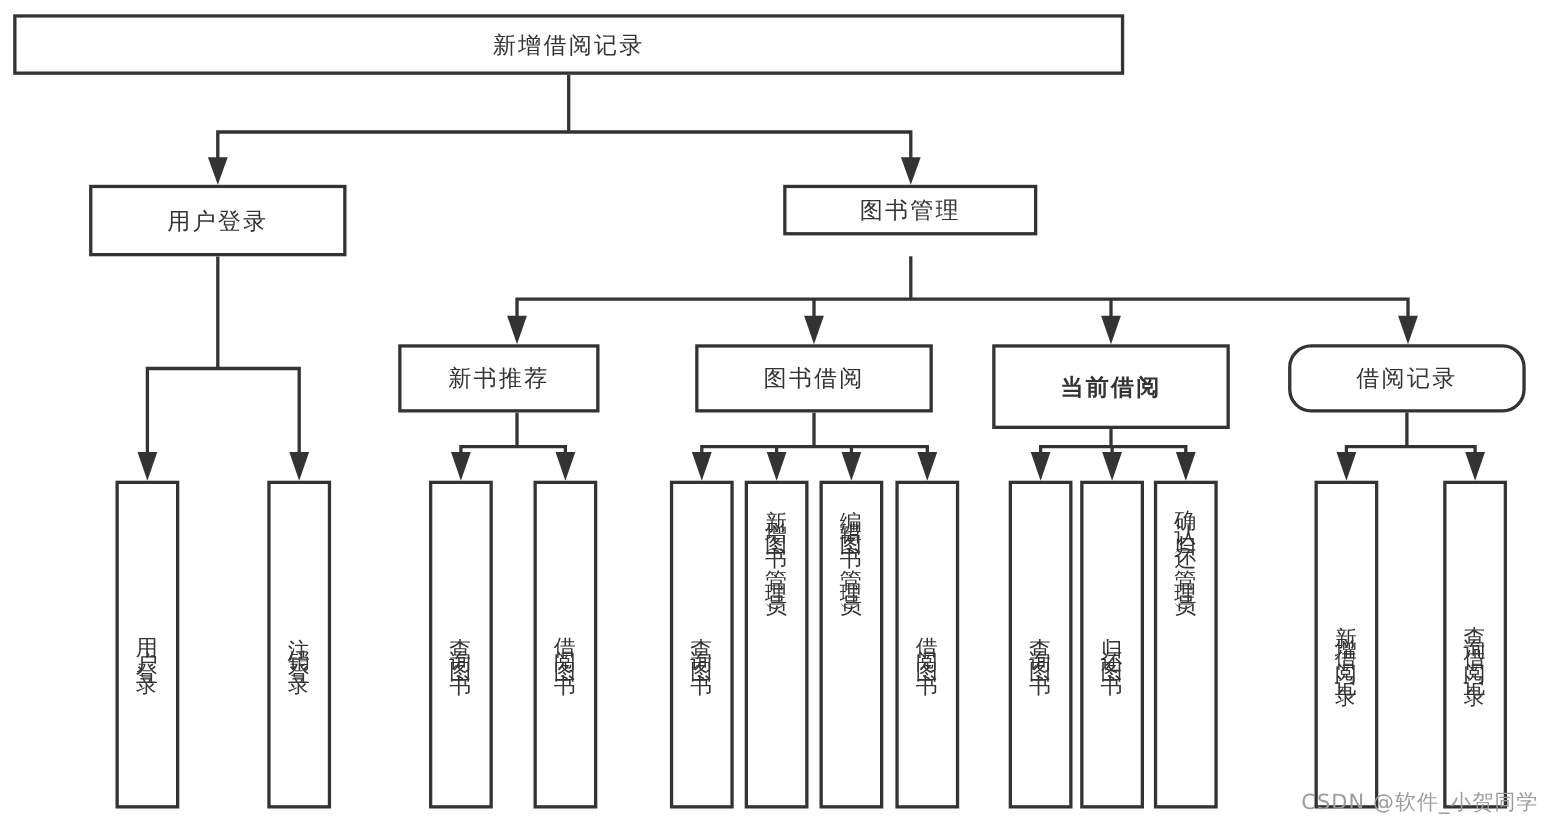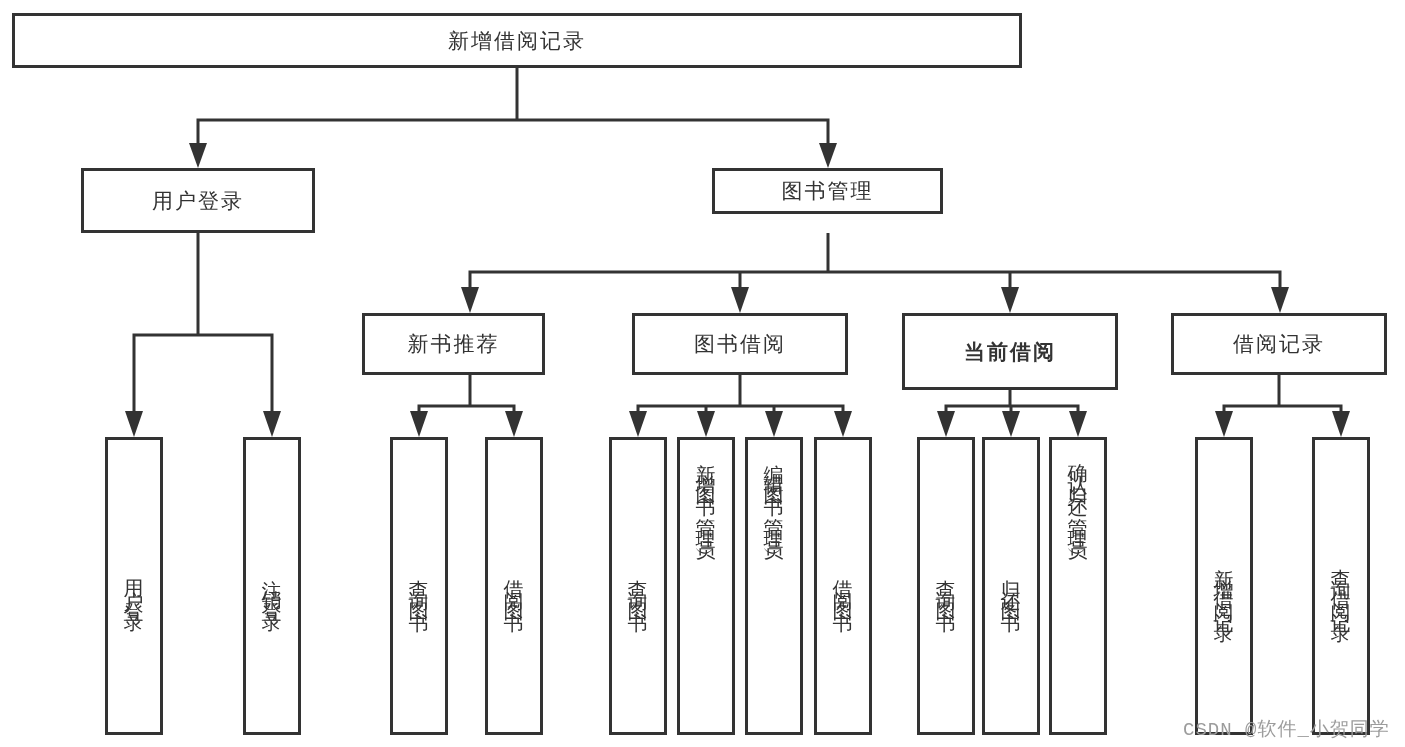--- a/index.html
+++ b/index.html
@@ -62,21 +62,20 @@
   }
   .watermark {
     position: absolute;
     left: 1183px;
     top: 716px;
     font-size: 19px;
     color: #9c9c9c;
     white-space: nowrap;
     z-index: 5;
     letter-spacing: 1px;
-    font-family: Liberation Mono, monospace;
   }
 </style>
 </head>
 <body>
 
 <div class="stage">
 
   <svg class="connectors" viewBox="0 0 1405 747" aria-hidden="true">
 
     <path d="M517 68 V120"></path>
@@ -126,21 +125,21 @@
   </svg>
 
   <div class="node hbox" style="left:12px; top:13px; width:1010px; height:55px;">新增借阅记录</div>
 
   <div class="node hbox" style="left:81px; top:168px; width:234px; height:65px;">用户登录</div>
   <div class="node hbox" style="left:712px; top:168px; width:231px; height:46px;">图书管理</div>
 
   <div class="node hbox" style="left:362px; top:313px; width:183px; height:62px;">新书推荐</div>
   <div class="node hbox" style="left:632px; top:313px; width:216px; height:62px;">图书借阅</div>
   <div class="node hbox" style="left:902px; top:313px; width:216px; height:77px;font-weight:bold;">当前借阅</div>
-  <div class="node hbox" style="left:1171px; top:313px; width:216px; height:62px;">借阅记录</div>
+  <div class="node hbox" style="left:1171px; top:313px; width:216px; height:62px;border-radius:21px;">借阅记录</div>
 
   <div class="node vbox" style="left:105px;">用户登录</div>
   <div class="node vbox" style="left:243px;">注销登录</div>
 
   <div class="node vbox" style="left:390px;">查询图书</div>
   <div class="node vbox" style="left:485px;">借阅图书</div>
 
   <div class="node vbox" style="left:609px;">查询图书</div>
   <div class="node vbox from-top" style="left:677px;">新增图书（管理员）</div>
   <div class="node vbox from-top" style="left:745px;">编辑图书（管理员）</div>

